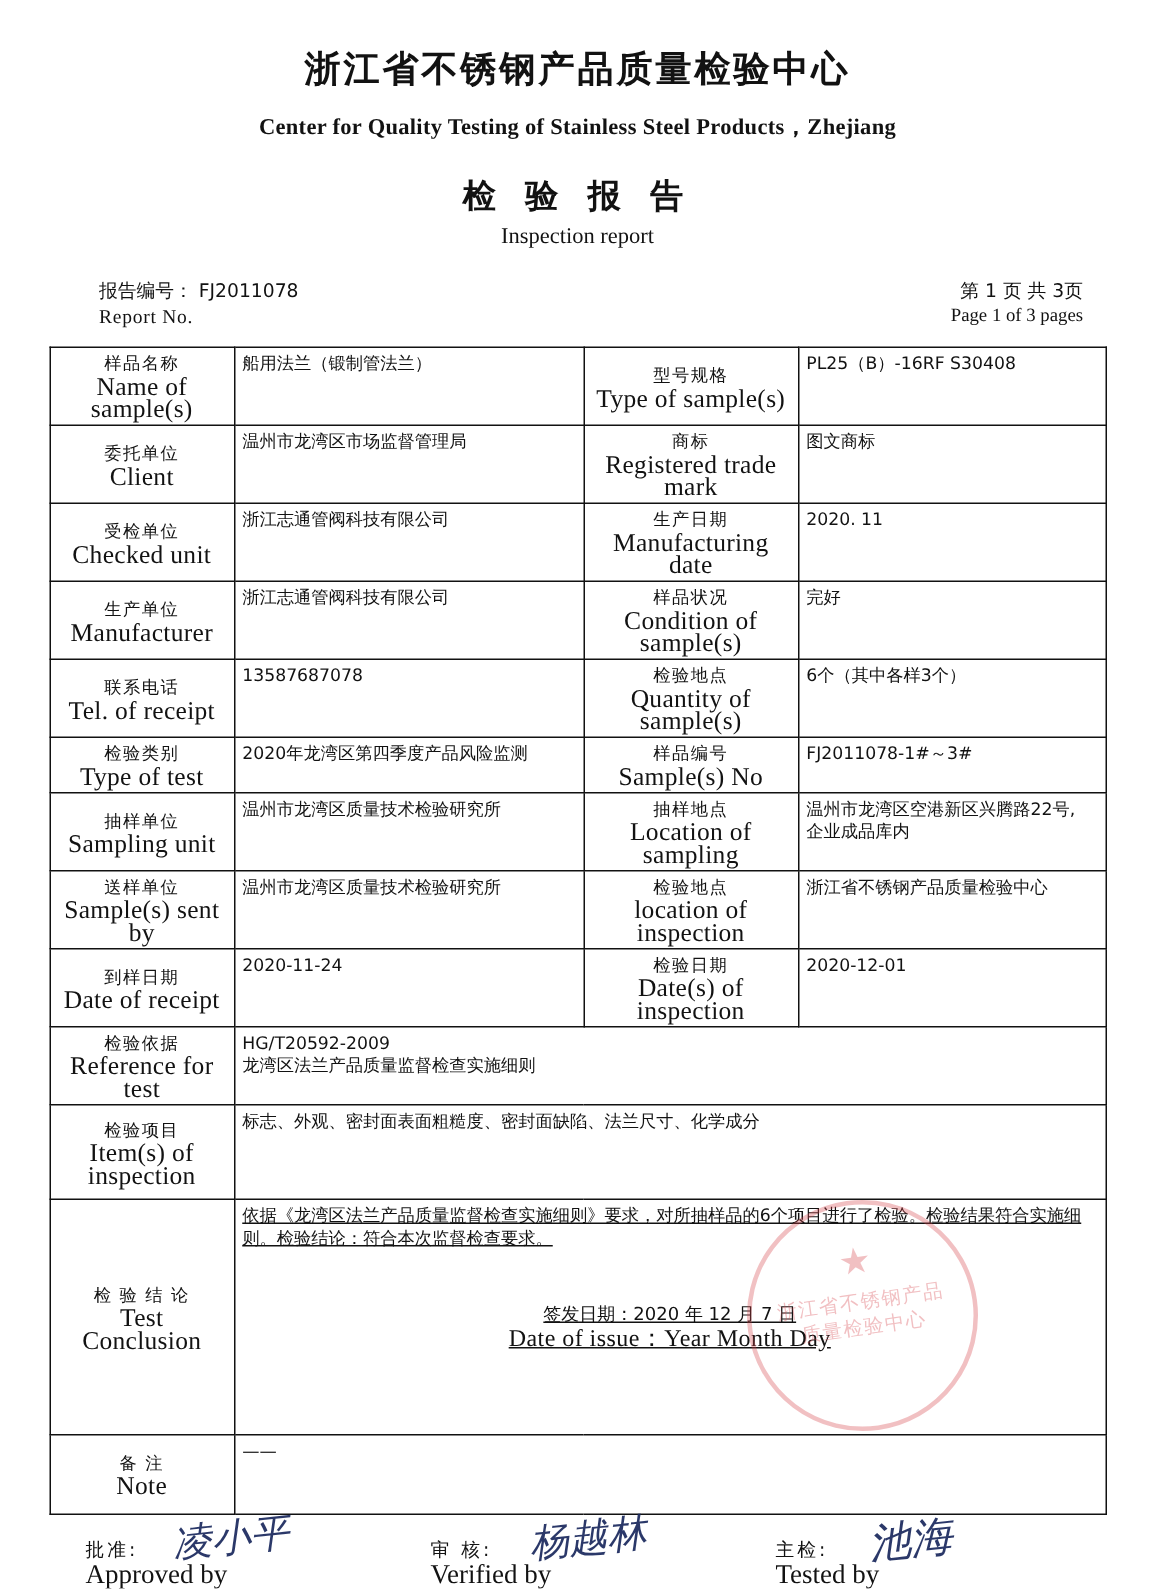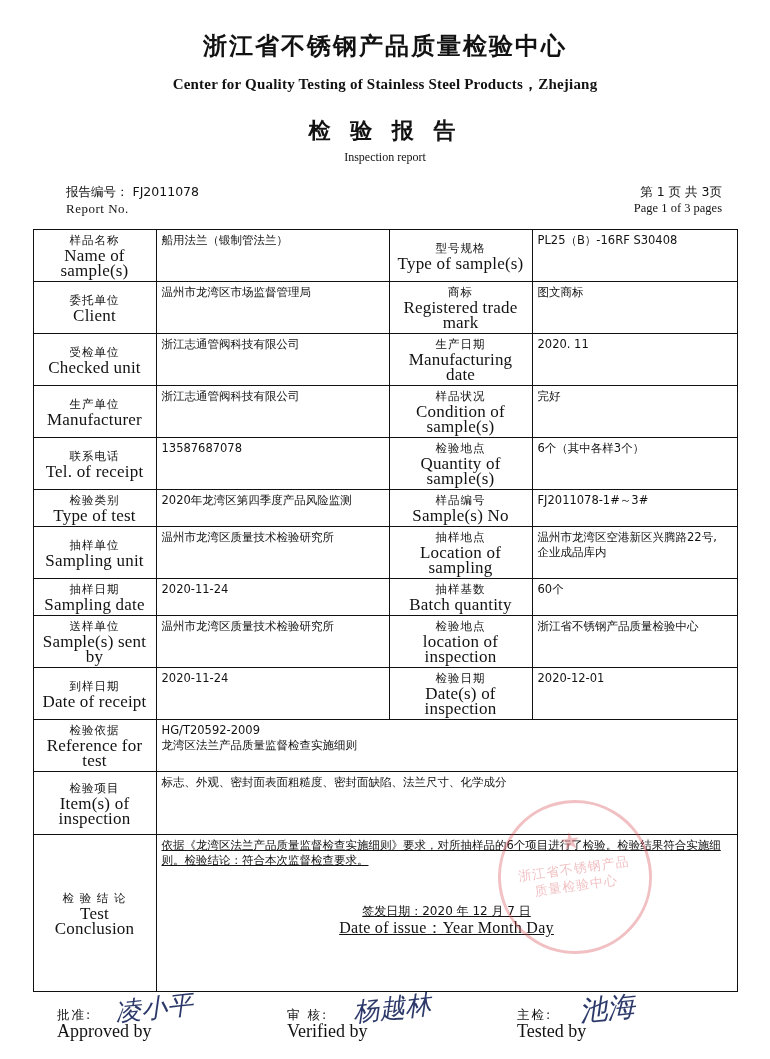--- a/index.html
+++ b/index.html
@@ -40,21 +40,21 @@
     letter-spacing: 0.2px;
   }
   .title-cn {
     font-size: 22px;
     font-weight: bold;
     letter-spacing: 6px;
     margin-top: 22px;
     font-family: "DejaVu Sans", sans-serif;
   }
   .title-en {
-    font-size: 12px;
+    font-size: 15px;
     margin-top: 4px;
     font-family: "Liberation Serif", serif;
   }
   .reportline {
     margin-top: 18px;
     position: relative;
     height: 46px;
     padding: 0 60px;
   }
   .rpt-left {
@@ -344,32 +344,20 @@
           <span class="en">Sampling unit</span>
         </td>
         <td class="val">温州市龙湾区质量技术检验研究所</td>
         <td class="lbl mid">
           <span class="cn">抽样地点</span>
           <span class="en">Location of sampling</span>
         </td>
         <td class="val">温州市龙湾区空港新区兴腾路22号, 企业成品库内</td>
       </tr>
 
-      <tr>
-        <td class="lbl mid">
-          <span class="cn">抽样日期</span>
-          <span class="en">Sampling date</span>
-        </td>
-        <td class="val">2020-11-24</td>
-        <td class="lbl mid">
-          <span class="cn">抽样基数</span>
-          <span class="en">Batch quantity</span>
-        </td>
-        <td class="val">60个</td>
-      </tr>
 
       <tr>
         <td class="lbl mid">
           <span class="cn">送样单位</span>
           <span class="en">Sample(s) sent by</span>
         </td>
         <td class="val">温州市龙湾区质量技术检验研究所</td>
         <td class="lbl mid">
           <span class="cn">检验地点</span>
           <span class="en">location of inspection</span>
@@ -415,20 +403,27 @@
           <span class="en">Test</span>
           <span class="en">Conclusion</span>
         </td>
         <td class="concl-body" colspan="3">
           <div>依据《龙湾区法兰产品质量监督检查实施细则》要求，对所抽样品的6个项目进行了检验。检验结果符合实施细则。检验结论：符合本次监督检查要求。</div>
           <div class="sig-line">签发日期：2020 年 12 月 7 日</div>
           <div class="sig-line-en">Date of issue：Year  Month  Day</div>
         </td>
       </tr>
 
+      <tr>
+        <td class="lbl mid note-cell">
+          <span class="cn">备  注</span>
+          <span class="en">Note</span>
+        </td>
+        <td class="note-body" colspan="3">——</td>
+      </tr>
     </tbody>
   </table>
 
   <div class="stamp">
     <div class="stamp-star">★</div>
     <div class="stamp-inner">浙江省不锈钢产品质量检验中心</div>
   </div>
 
   <div class="footer">
     <div class="fcell f1">

